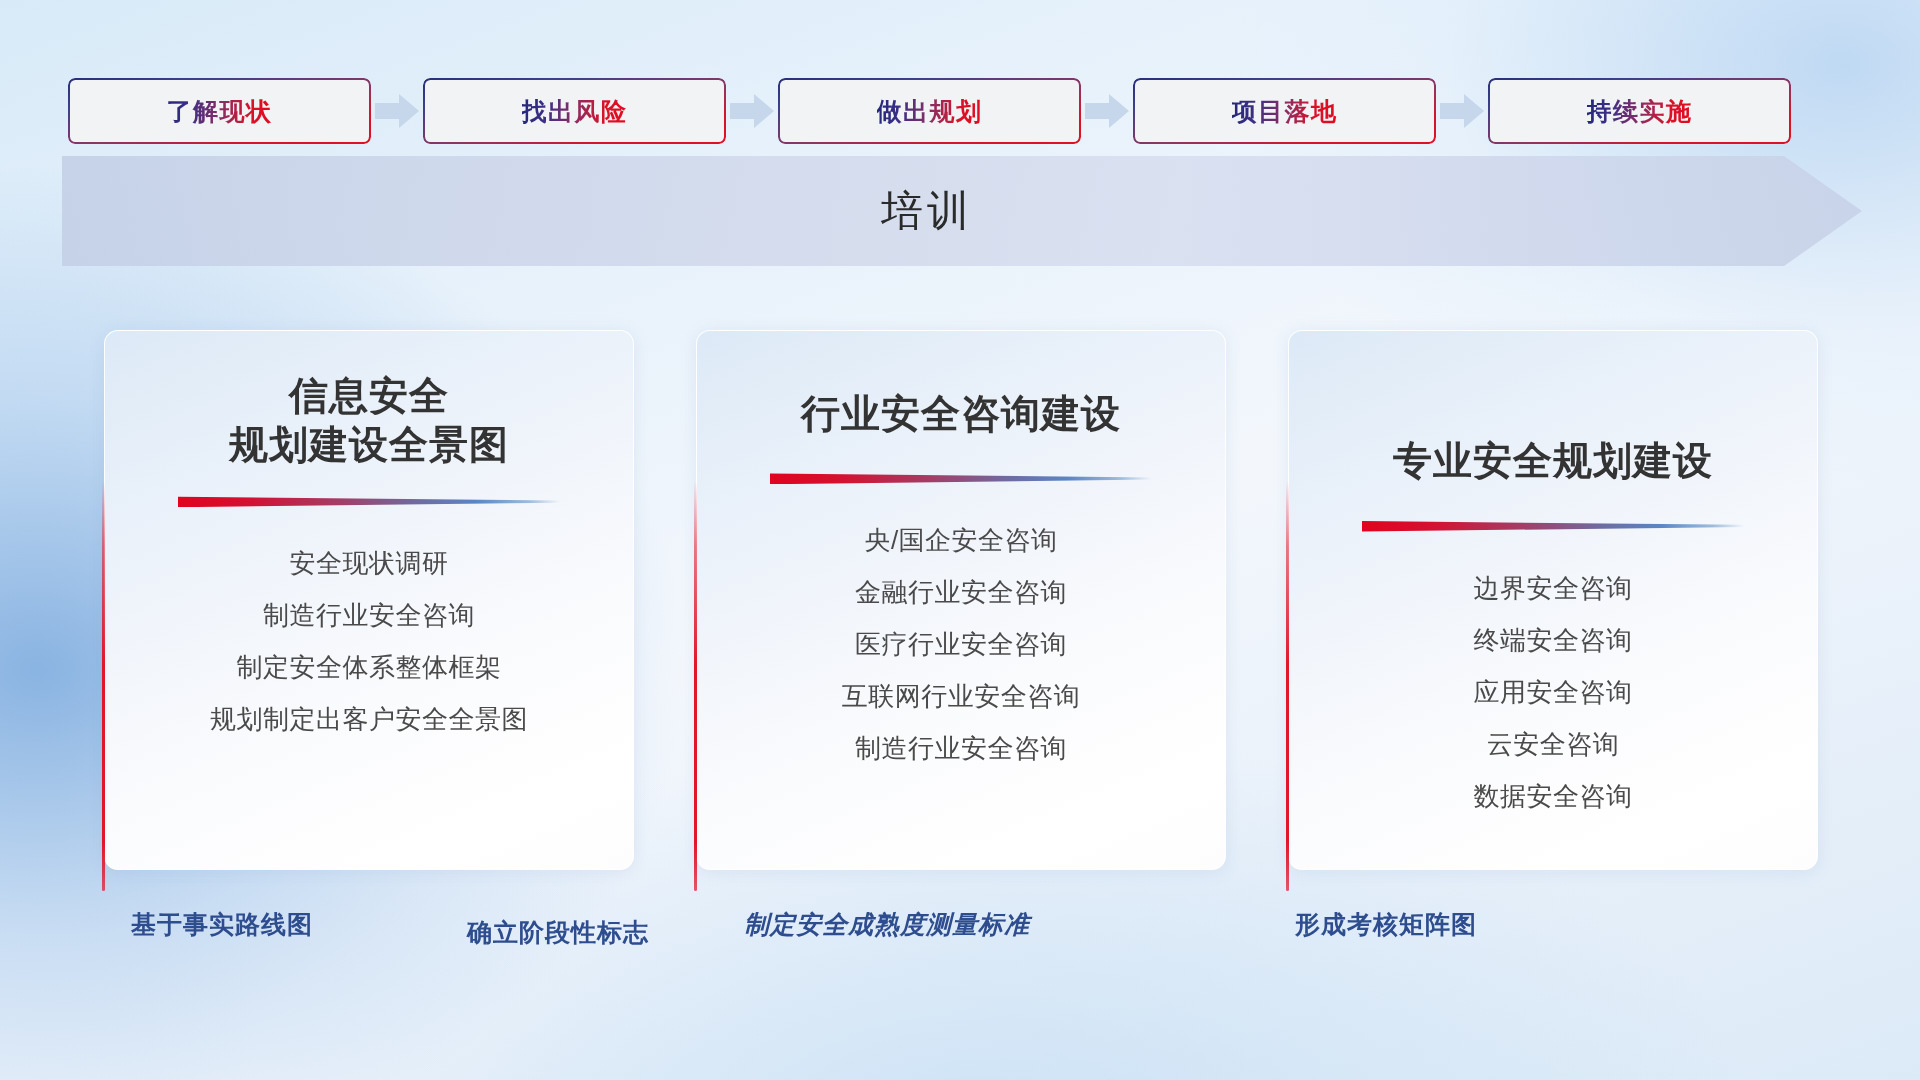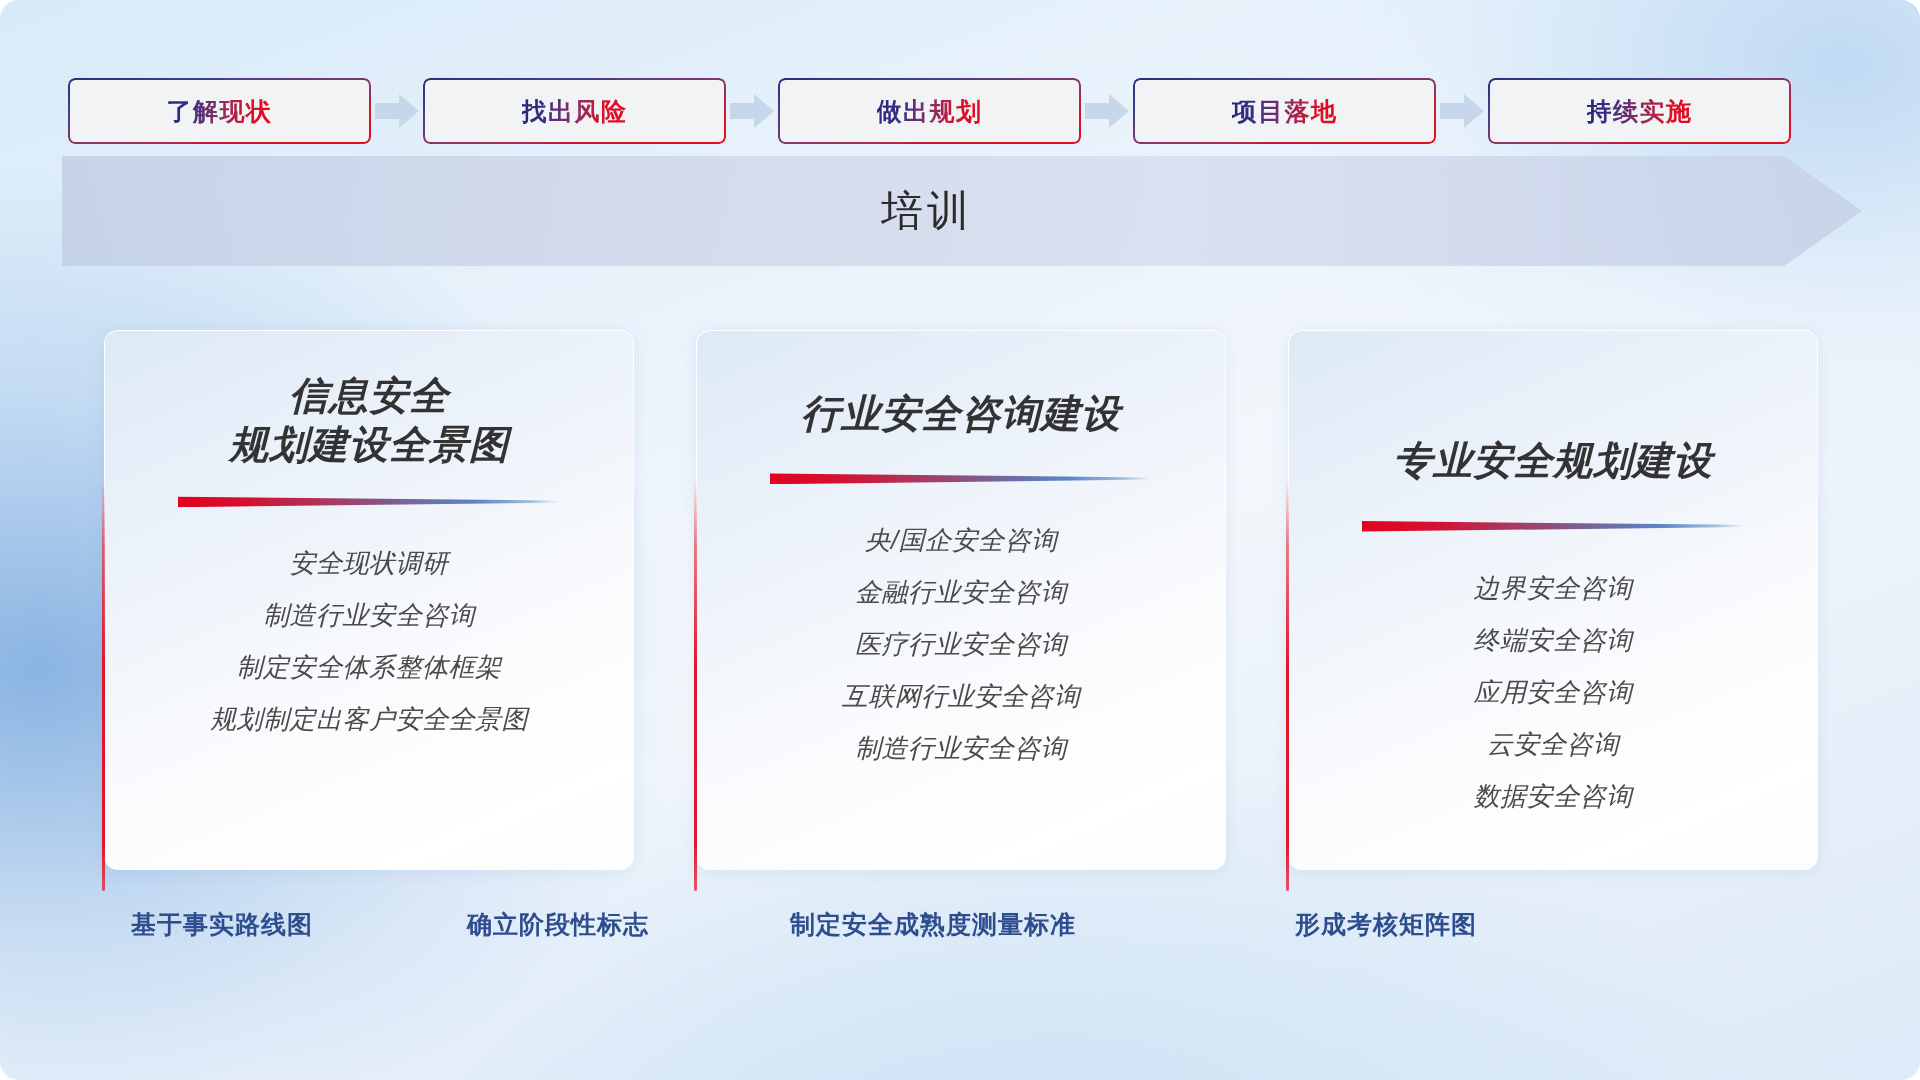--- a/index.html
+++ b/index.html
@@ -14,21 +14,20 @@
   #stage {
     position: relative;
     width: 1920px;
     height: 1080px;
     background:
       radial-gradient(ellipse 900px 700px at 2% 62%, rgba(120,168,221,0.85) 0%, rgba(150,190,232,0.45) 38%, rgba(255,255,255,0) 72%),
       radial-gradient(ellipse 760px 520px at 96% 6%, rgba(176,208,240,0.75) 0%, rgba(214,233,250,0.30) 52%, rgba(255,255,255,0) 80%),
       radial-gradient(ellipse 1100px 620px at 52% 108%, rgba(193,220,243,0.70) 0%, rgba(255,255,255,0) 70%),
       linear-gradient(160deg, #d8eaf8 0%, #e8f2fb 28%, #f3f7fc 52%, #e9f1fa 74%, #dceaf7 100%);
     overflow: hidden;
-    border-radius: 19px;
   }
 
   
   #steps {
     position: absolute;
     left: 68px;
     top: 78px;
     width: 1790px;
     height: 66px;
     display: flex;
@@ -127,21 +126,20 @@
     height: 540px;
     border-radius: 14px;
     background: linear-gradient(157deg, #dce9f6 0%, #e6eff9 18%, #f1f5fb 42%, #fafbfd 64%, #ffffff 86%, #fdfdfe 100%);
     border: 1.5px solid rgba(255,255,255,0.95);
     box-shadow: 0 2px 16px rgba(110,150,195,0.14);
     padding: 40px 30px 0 30px;
     display: flex;
     flex-direction: column;
     align-items: center;
     overflow: visible;
-    font-style: italic;
   }
   
   .card::after {
     content: "";
     position: absolute;
     left: -3px;
     top: 150px;
     width: 2.5px;
     height: 410px;
     background: linear-gradient(180deg, rgba(224,22,43,0) 0%, rgba(224,22,43,0.55) 16%, #e0162b 45%, #e0162b 88%, rgba(224,22,43,0.7) 100%);
@@ -204,22 +202,22 @@
   .bl {
     position: absolute;
     font-size: 25px;
     font-weight: 700;
     color: #2e4d8e;
     letter-spacing: 1px;
     white-space: nowrap;
     line-height: 1;
   }
   .bl.b1 { left: 131px; }
-  .bl.b2 { left: 467px; }
-  .bl.b3 { left: 790px; }
+  .bl.b2 { left: 467px; margin-top: 8px; }
+  .bl.b3 { left: 744px; font-style: italic; }
   .bl.b4 { left: 1295px; }
 </style>
 </head>
 <body>
 
 <div id="stage">
 
   <div id="steps">
 
     <div class="step-box">

